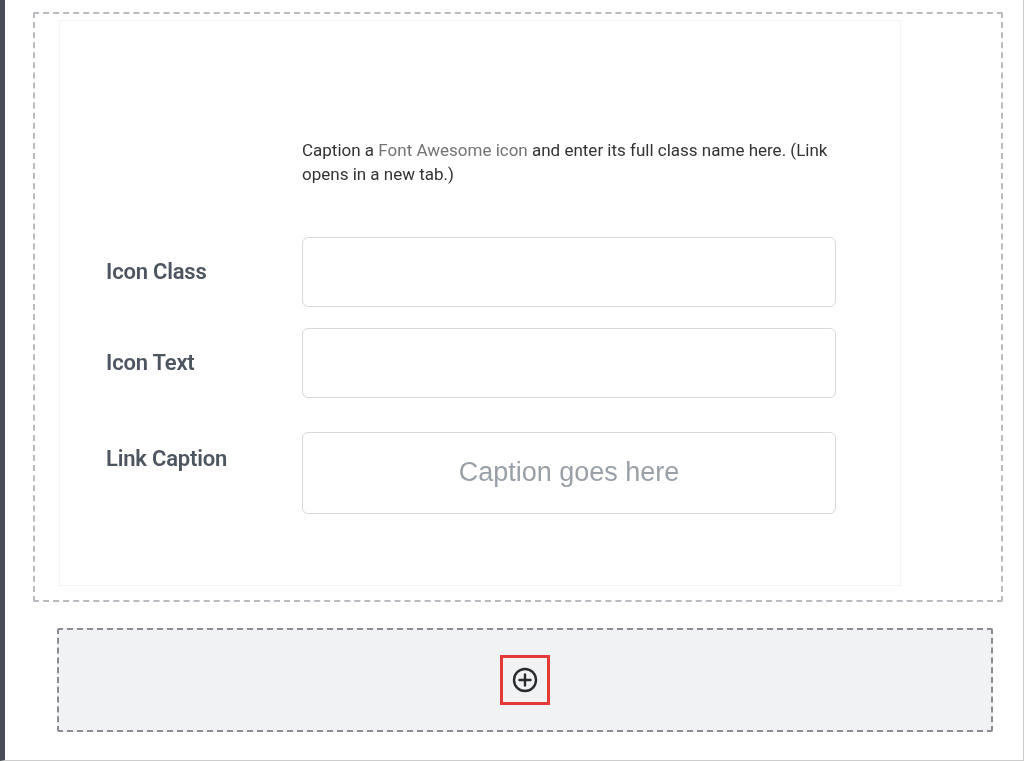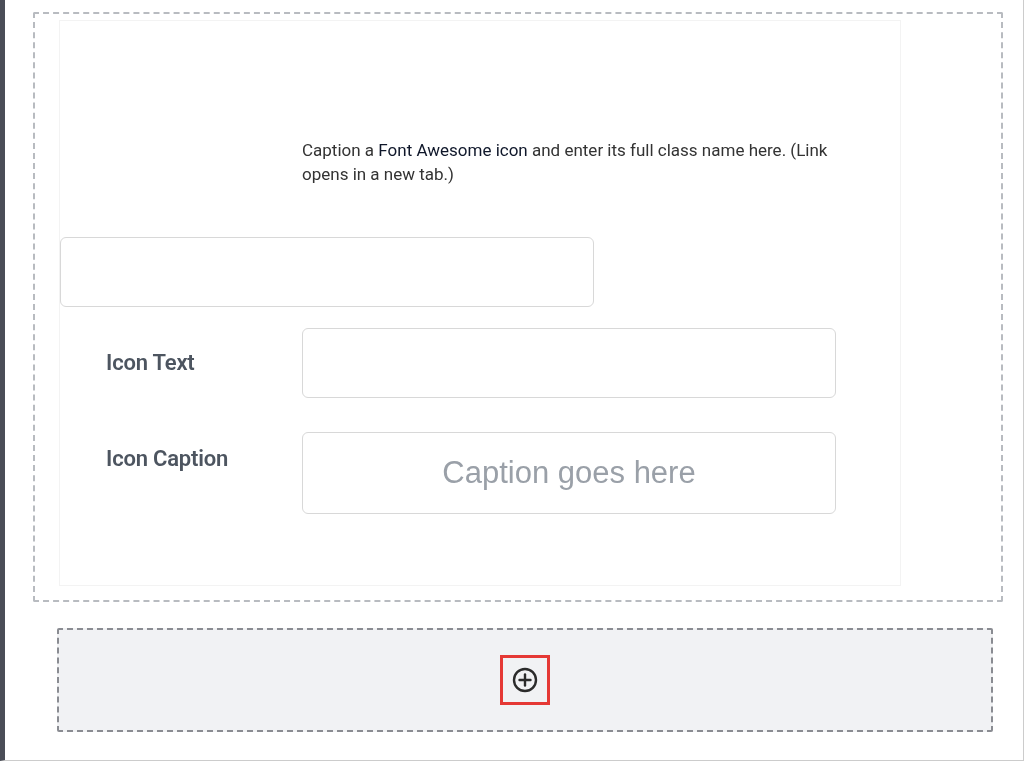--- a/index.html
+++ b/index.html
@@ -45,21 +45,21 @@
     }
     .help-text {
       margin-left: 242px;
       margin-top: 118px;
       font-size: 17px;
       color: #333;
       line-height: 1.4;
       max-width: 540px;
     }
     .help-text a {
-      color: #0f172a;
+      color: #737373;
       text-decoration: none;
     }
     .form-row {
       display: flex;
       align-items: center;
       margin-top: 21px;
     }
     .form-row.first {
       margin-top: 50px;
     }
@@ -78,21 +78,21 @@
       border-radius: 6px;
       font-size: 18px;
       padding: 0 18px;
       background: #fff;
     }
     .form-input.short {
       height: 70px;
     }
     .form-input.caption {
       height: 82px;
-      font-size: 31px;
+      font-size: 27px;
       color: #15803d;
       text-align: center;
     }
     .form-input.caption::placeholder {
       color: #9aa0a8;
       text-align: center;
     }
     .form-row.caption-row {
       align-items: flex-start;
       margin-top: 34px;
@@ -143,30 +143,31 @@
 <div class="outer-frame">
 
   <div class="dashed-container">
     <div class="inner-card">
 
       <div class="help-text">
         <span>Caption a </span><a href="#">Font Awesome icon</a><span> and enter its full class name here. (Link opens in a new tab.)</span>
       </div>
 
       <div class="form-row first">
+        <div class="form-label">Icon Class</div>
         <input type="text" class="form-input short" placeholder="" style="">
       </div>
 
       <div class="form-row">
         <div class="form-label">Icon Text</div>
         <input type="text" class="form-input short" placeholder="" style="">
       </div>
 
       <div class="form-row caption-row">
-        <div class="form-label">Icon Caption</div>
+        <div class="form-label">Link Caption</div>
         <input type="text" class="form-input caption" placeholder="Caption goes here" style="">
       </div>
 
     </div>
   </div>
 
   <div class="add-block-container">
     <div class="add-button-highlight">
       <svg class="plus-icon" viewBox="0 0 28 28">
         <circle cx="14" cy="14" r="11"></circle>

